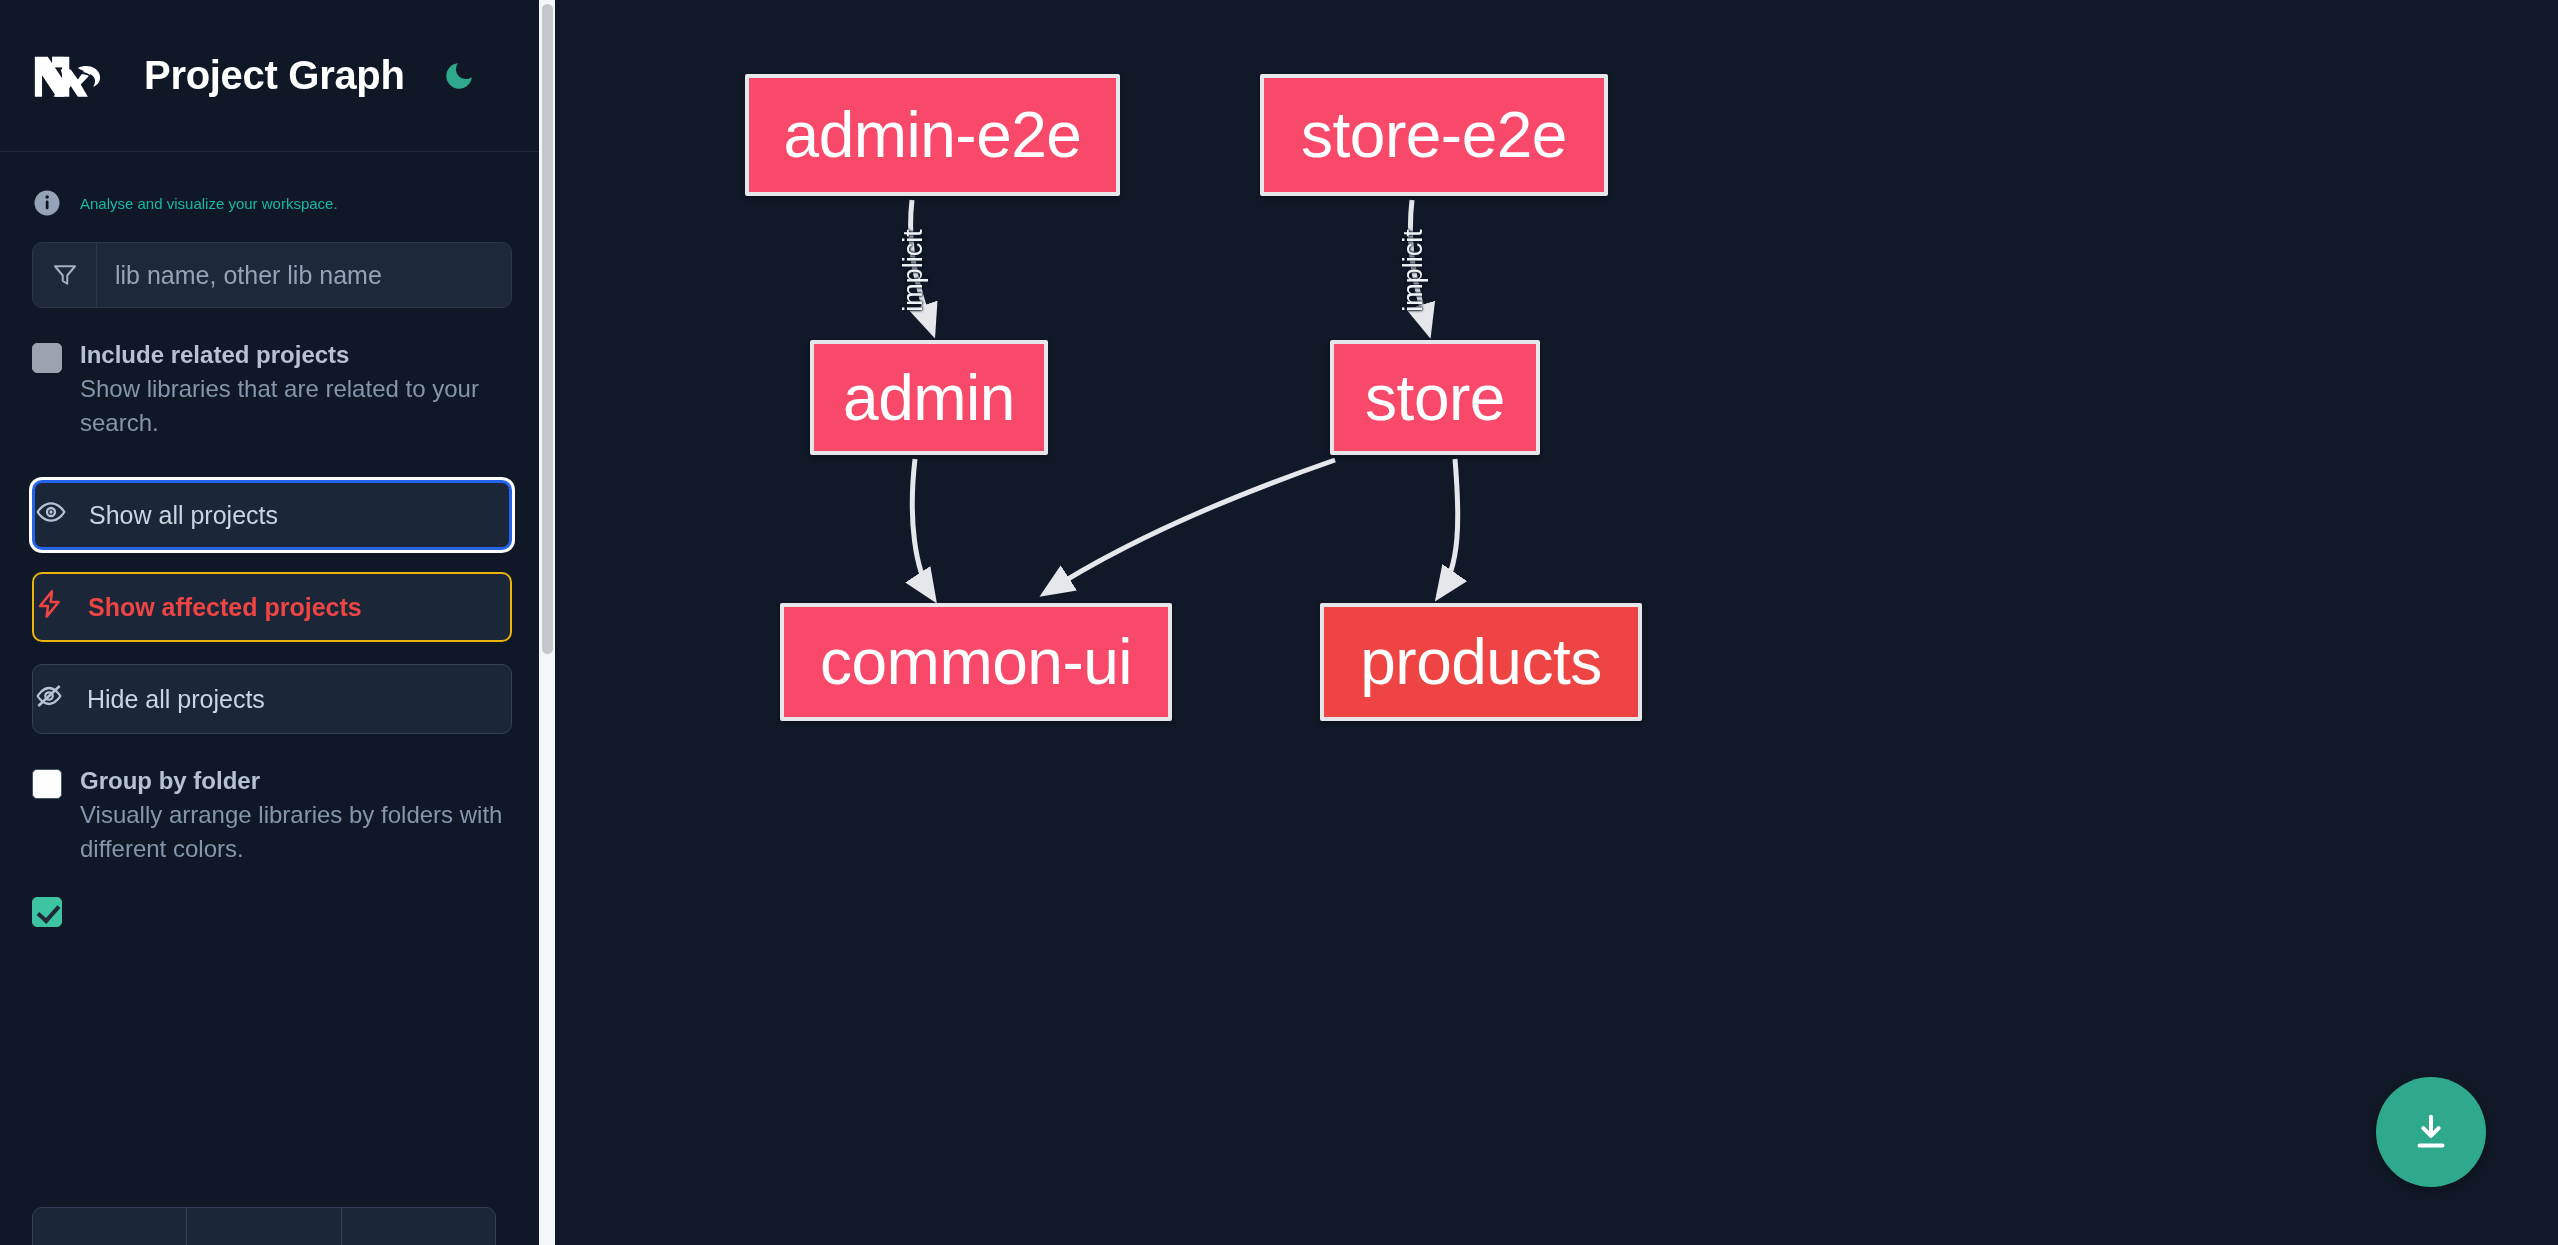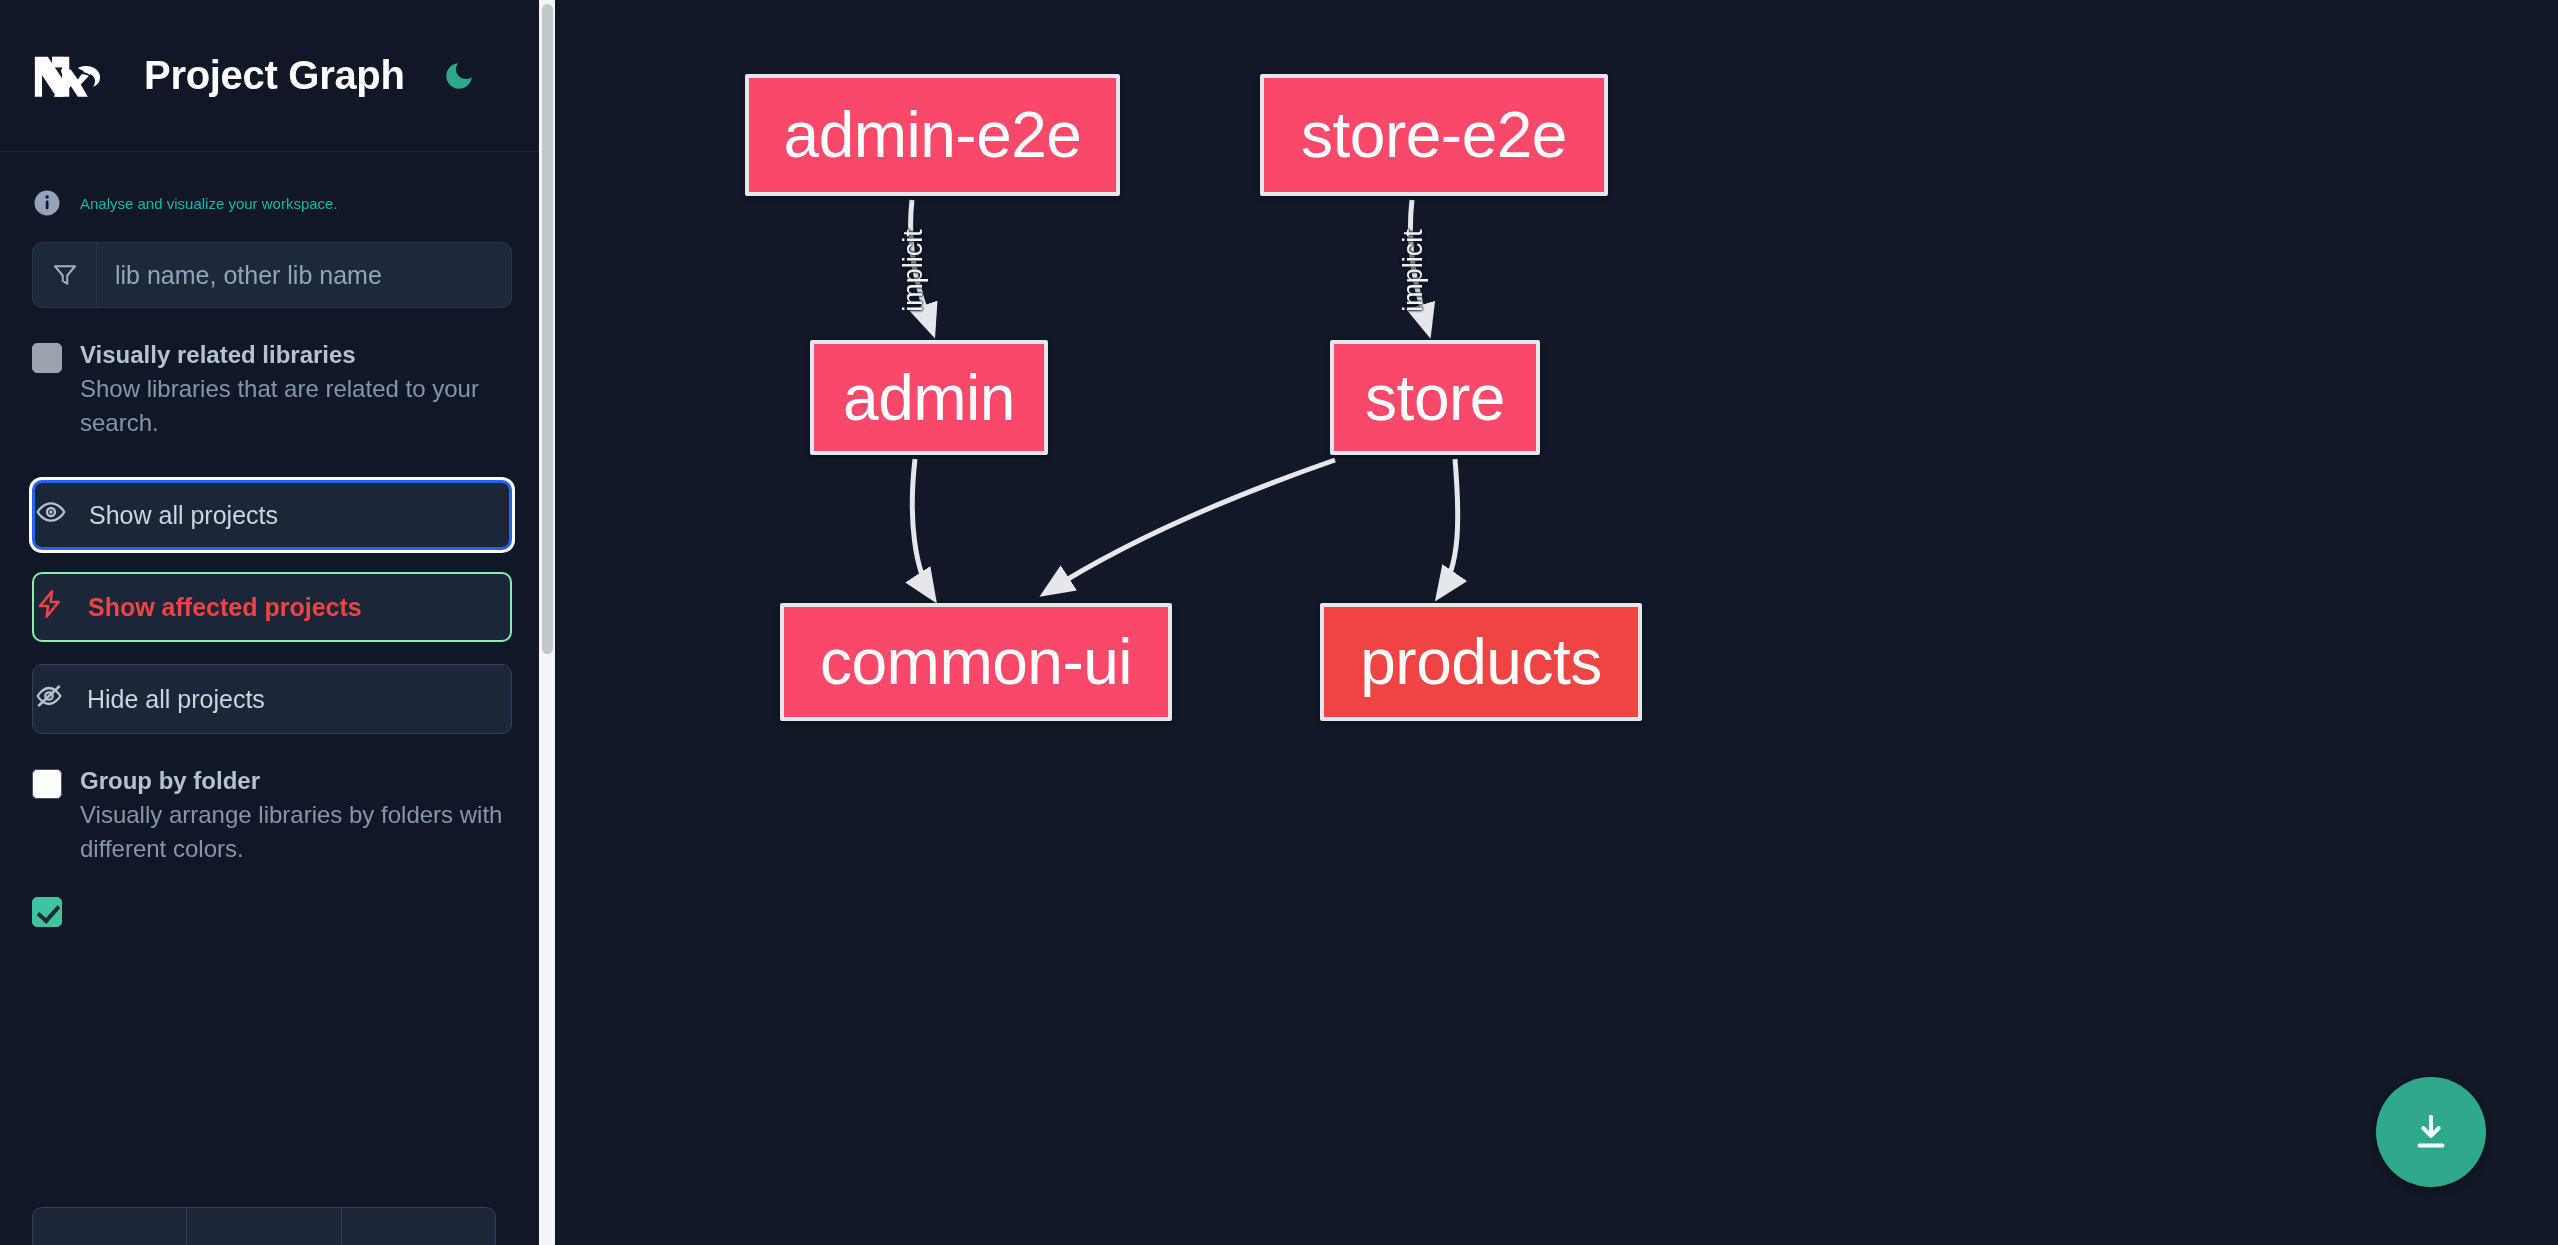--- a/index.html
+++ b/index.html
@@ -90,21 +90,21 @@
   .btn {
     position: relative;
     height: 70px; display: flex; align-items: center; gap: 22px;
     background: #1b2738; border: 1px solid #33415a; border-radius: 10px;
     font-size: 25px; color: #cbd5e1; cursor: pointer;
   }
   .btn.focused {
     border: 3px solid #2563eb;
     box-shadow: 0 0 0 3px #ffffff;
   }
-  .btn.danger { border: 2px solid #86efac; color: #ef4444; font-weight: 700; }
+  .btn.danger { border: 2px solid #eab308; color: #ef4444; font-weight: 700; }
   .btn-label { line-height: 1; }
 
   
   .bottom-strip {
     position: absolute; left: 32px; right: 48px; bottom: -22px;
     height: 60px; display: flex;
     border: 1px solid #33415a; border-radius: 10px;
     background: #1b2738; overflow: hidden;
   }
   .bottom-strip > div { flex: 1; border-right: 1px solid #33415a; }
@@ -203,21 +203,21 @@
               <path fill="none" stroke="#a3b0c2" stroke-width="1.6" stroke-linejoin="round" d="M4 5h16l-6.2 7.4V19l-3.6-2.2v-4.4z"></path>
             </svg>
           </span>
           <input class="search-input" type="text" placeholder="lib name, other lib name" style="">
         </div>
       </div>
 
       <div class="chk-row">
         <span class="cbox filled"></span>
         <span class="chk-text">
-          <span class="chk-label">Visually related libraries</span>
+          <span class="chk-label">Include related projects</span>
           <span class="chk-desc">Show libraries that are related to your search.</span>
         </span>
       </div>
 
       <div class="btn-group">
         <div class="btn focused">
           <span>
             <svg viewBox="0 0 24 24" width="32" height="32" aria-hidden="true">
               <path fill="none" stroke="#b6c2d2" stroke-width="1.7" d="M2 12s3.8-6.5 10-6.5S22 12 22 12s-3.8 6.5-10 6.5S2 12 2 12z"></path>
               <circle cx="12" cy="12" r="3" fill="none" stroke="#b6c2d2" stroke-width="1.7"></circle>

